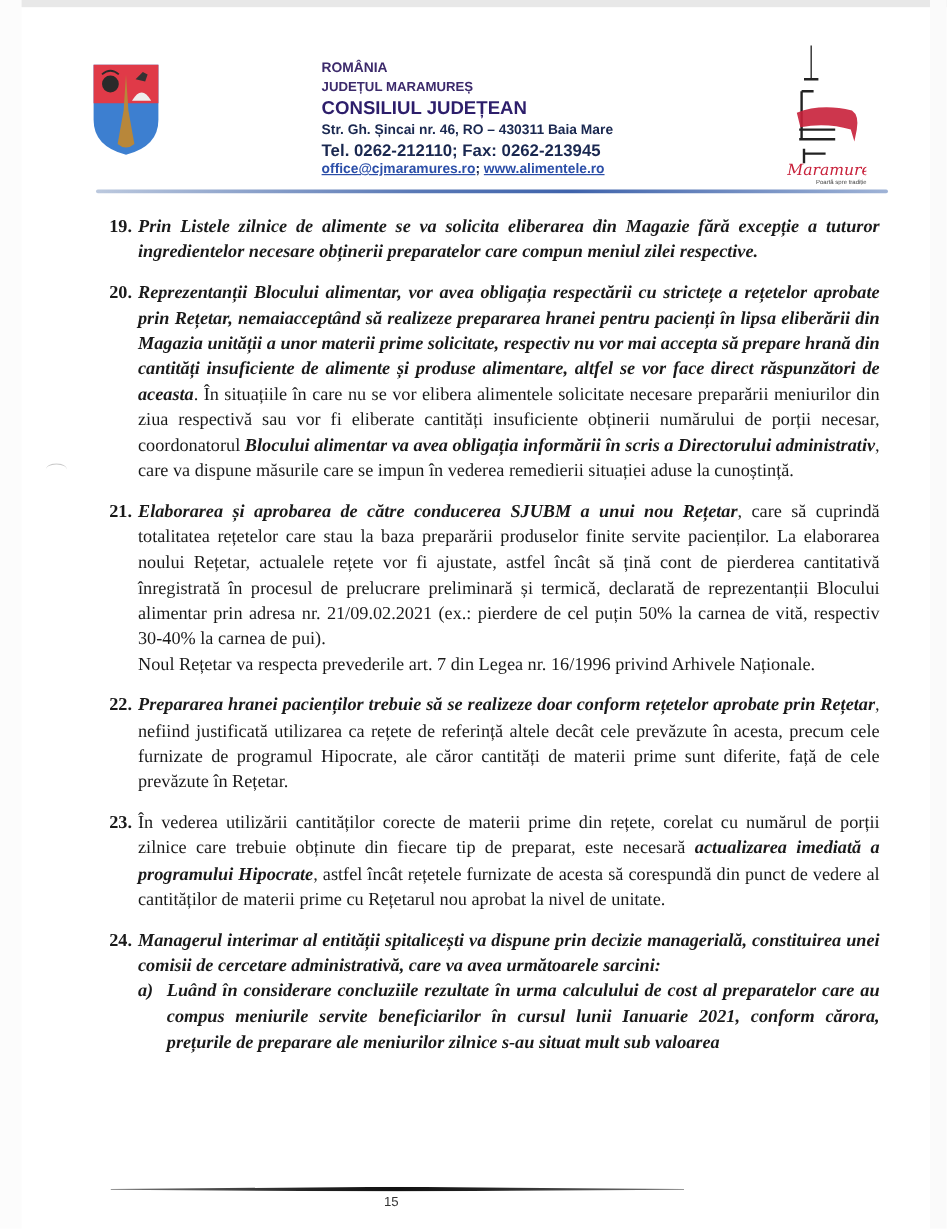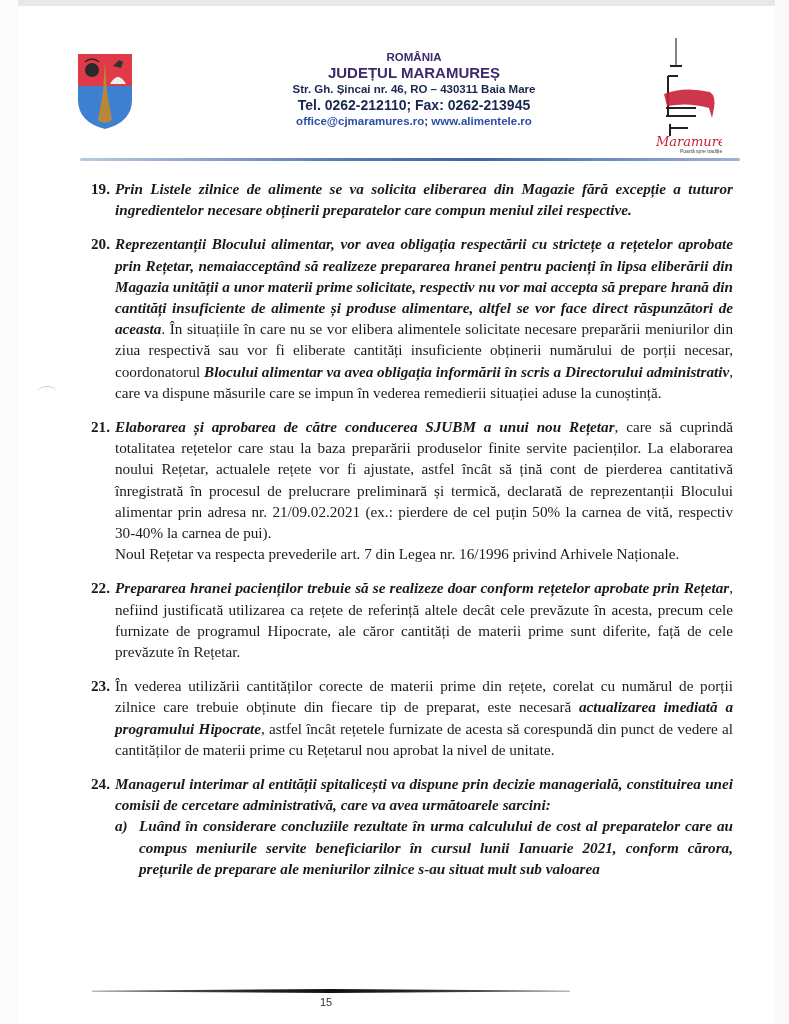--- a/index.html
+++ b/index.html
@@ -8,29 +8,29 @@
     background: #ffffff; position: relative;
     font-family: "Liberation Serif", serif; color: #1a1a1a;
   }
   .topbar { position: absolute; left: 0; top: 0; width: 789px; height: 6px; background: #e8e8e8; }
   .rightedge { position: absolute; right: 0; top: 0; width: 14px; height: 1024px; background: #fafafa; }
   .leftedge { position: absolute; left: 0; top: 0; width: 18px; height: 1024px; background: #fcfcfc; }
 
   
   .crest { position: absolute; left: 76px; top: 52px; width: 58px; height: 78px; }
   .logo-right { position: absolute; left: 652px; top: 36px; width: 70px; height: 118px; }
-  .hdr { position: absolute; left: 244px; top: 50px; width: 340px; text-align: center;
+  .hdr { position: absolute; left: 268px; top: 50px; width: 340px; 
          font-family: "Liberation Sans", sans-serif; color: #1f3b6f; font-weight: bold; }
   .hdr .l1 { font-size: 11.5px; line-height: 15px; color: #3c2a6b; }
-  .hdr .l2 { font-size: 15px; line-height: 16px; color: #3c2a6b; }
+  .hdr .l2 { font-size: 11px; line-height: 16px; color: #3c2a6b; }
   .hdr .l3 { font-size: 15.5px; line-height: 20px; color: #2d1e6b; }
   .hdr .l4 { font-size: 11.5px; line-height: 16px; color: #1a2850; font-weight: bold; }
   .hdr .l5 { font-size: 14px; line-height: 16px; color: #1a2850; }
   .hdr .l6 { font-size: 11.5px; line-height: 16px; }
-  .hdr a { color: #2b4ea8; }
+  .hdr a { color: #2b4ea8; text-decoration: underline; }
   .hdr .sep { color: #1a2850; }
   .hdr-rule { position: absolute; left: 80px; top: 158px; width: 660px; height: 3px;
               background: linear-gradient(to right, #bcc9de, #5a79b6 40%, #3f63ab 60%, #9fb3d6); border-radius: 2px; }
 
   
   .items { position: absolute; left: 93px; top: 178px; width: 640px; font-size: 15.2px; line-height: 21.2px; text-align: justify; }
   .item { position: relative; padding-left: 22px; margin-bottom: 13px; }
   .item .num { position: absolute; left: -2px; top: 0; font-weight: bold; }
   .bi { font-weight: bold; font-style: italic; }
   .sub { position: relative; padding-left: 24px; }
@@ -59,20 +59,21 @@
   <circle cx="16" cy="18" r="7" fill="#2a2a2a"></circle>
   <path d="M9 10 q7 -6 14 0" stroke="#2a2a2a" stroke-width="1.5" fill="none"></path>
   <path d="M37 14 l6 -6 l4 2 l-2 6 z" fill="#333"></path>
   <path d="M34 32 q8 -14 16 0 z" fill="#eeeeee"></path>
   <path d="M29 10 L31 40 L36 68 Q29 74 22 68 L27 40 Z" fill="#b8873a"></path>
 </svg>
 
 <div class="hdr">
   <div class="l1">ROMÂNIA</div>
   <div class="l2">JUDEȚUL MARAMUREȘ</div>
+  <div class="l3">CONSILIUL JUDEȚEAN</div>
   <div class="l4">Str. Gh. Șincai nr. 46, RO – 430311 Baia Mare</div>
   <div class="l5">Tel. 0262-212110; Fax: 0262-213945</div>
   <div class="l6">
     <a>office@cjmaramures.ro</a><span class="sep">; </span><a>www.alimentele.ro</a>
   </div>
 </div>
 
 <svg class="logo-right" viewBox="0 0 70 118">
   <line x1="24" y1="2" x2="24" y2="30" stroke="#333" stroke-width="1.2"></line>
   <path d="M18 30 h12 M16 40 v40 M16 40 h10" stroke="#222" stroke-width="2" fill="none"></path>

